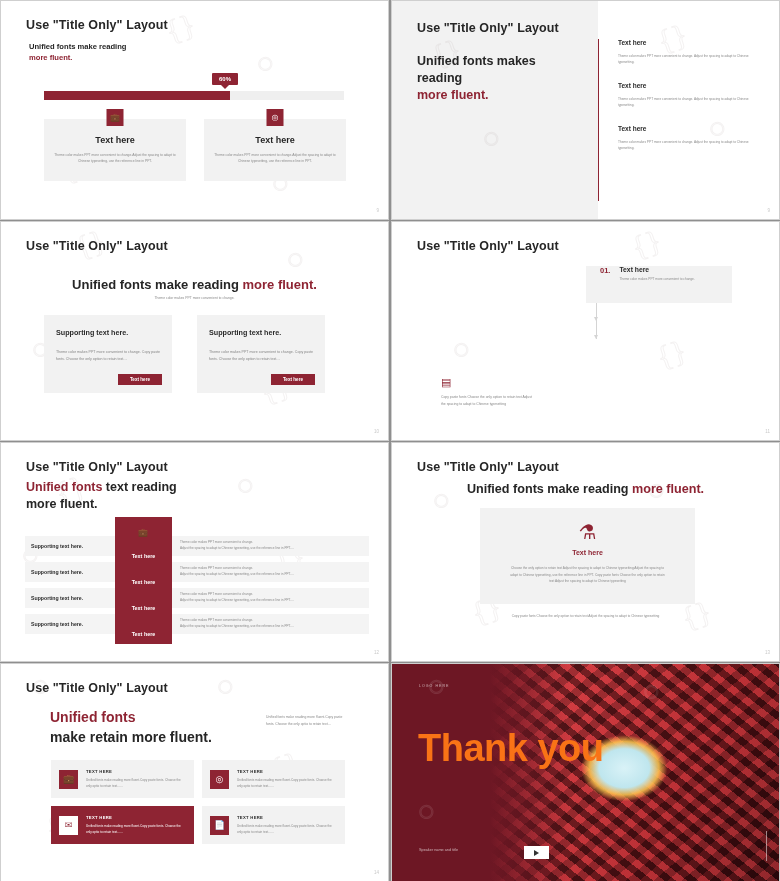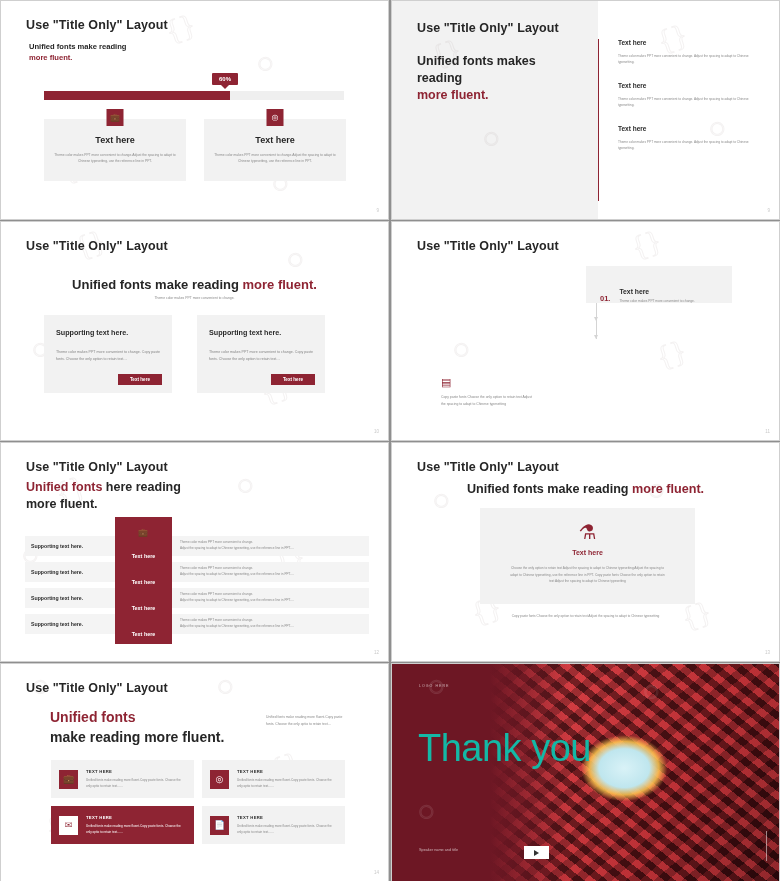--- a/index.html
+++ b/index.html
@@ -129,21 +129,21 @@
   .s4 .s-title { position: absolute; left: 25px; top: 17px; }
   .s4 .lcol { position: absolute; left: 49px; top: 44px; width: 95px; }
   .s4 .lcol h3 { font-size: 11.5px; font-weight: bold; color: #262626; line-height: 1.25; }
   .s4 .lcol p { font-size: 3.4px; color: #8a8a8a; line-height: 2.1; margin-top: 11px; }
   .s4 .flask {
     position: absolute; left: 49px; top: 155px;
     width: 13px; height: 11px; color: #8e2433; font-size: 11px; line-height: 1;
   }
   .s4 .lcol2 { position: absolute; left: 49px; top: 172px; width: 96px; font-size: 3.4px; color: #8a8a8a; line-height: 2.1; }
   .s4 .steps { position: absolute; left: 194px; top: 44px; }
-  .s4 .step { width: 146px; height: 37px; background: #f2f2f2; display: flex; align-items: flex-end; padding: 0 14px; }
+  .s4 .step { width: 146px; height: 37px; background: #f2f2f2; display: flex; align-items: flex-start; padding: 0 14px; }
   .s4 .step .n { font-size: 7.5px; font-weight: bold; color: #8e2433; margin-right: 9px; }
   .s4 .step h5 { font-size: 6.8px; font-weight: bold; color: #2b2b2b; }
   .s4 .step p { font-size: 3.2px; color: #8a8a8a; margin-top: 4px; }
   .s4 .conn { width: 1px; height: 18px; background: #d4d4d4; margin-left: 10px; position: relative; }
   .s4 .conn:after {
     content:""; position: absolute; left: -2px; bottom: 0;
     border-left: 2.5px solid transparent; border-right: 2.5px solid transparent;
     border-top: 4px solid #d4d4d4;
   }
 
@@ -226,21 +226,21 @@
   .s8 .scrim {
     position: absolute; left: 0; top: 0; bottom: 0; width: 46%;
     background: linear-gradient(90deg, #6d1724 0%, #6d1724 55%, rgba(109,23,36,.0) 100%);
   }
   .s8 .logo {
     position: absolute; left: 27px; top: 20px;
     font-size: 3.6px; color: rgba(255,255,255,.62); letter-spacing: 1px;
   }
   .s8 .thanks {
     position: absolute; left: 26px; top: 63px;
-    font-size: 38px; font-weight: normal; color: #14b8a6; letter-spacing: -.5px;
+    font-size: 38px; font-weight: bold; color: #f97316; letter-spacing: -.5px;
   }
   .s8 .speaker {
     position: absolute; left: 27px; bottom: 29px;
     font-size: 3.8px; color: rgba(255,255,255,.62);
   }
   .s8 .play {
     position: absolute; left: 132px; bottom: 22px;
     width: 25px; height: 13px; background: #fff;
     display: flex; align-items: center; justify-content: center;
   }
@@ -380,21 +380,21 @@
   <div class="slide s5">
     <div class="wm">
       <span style="left:55px;top:30px;">{}</span>
       <span style="left:235px;top:25px;">○</span>
       <span style="left:20px;top:95px;">○</span>
       <span style="left:275px;top:100px;">{}</span>
     </div>
     <div class="slide-body">
       <div class="s-title">Use "Title Only" Layout</div>
       <div class="big">
-        <span class="accent">Unified fonts</span><span> here reading</span><br>
+        <span class="accent">Unified fonts</span><span> text reading</span><br>
         <span>more fluent.</span>
       </div>
       <div class="rows">
         <div class="row">
           <div class="lbl">Supporting text here.</div>
           <div class="mid"></div>
           <div class="desc">
             <span>Theme color makes PPT more convenient to change.</span><br>
             <span>Adjust the spacing to adapt to Chinese typesetting, use the reference line in PPT.…</span>
           </div>
@@ -462,21 +462,21 @@
     <div class="wm">
       <span style="left:30px;top:5px;">○</span>
       <span style="left:215px;top:5px;">○</span>
       <span style="left:45px;top:145px;">{}</span>
       <span style="left:270px;top:85px;">{}</span>
     </div>
     <div class="slide-body">
       <div class="s-title">Use "Title Only" Layout</div>
       <div class="big">
         <span class="accent">Unified fonts</span><br>
-        <span>make reading more fluent.</span>
+        <span>make retain more fluent.</span>
       </div>
       <div class="sidep">Unified fonts make reading more fluent.Copy paste fonts. Choose the only optio to retain text…</div>
       <div class="grid">
         <div class="cell">
           <div class="ic">💼</div>
           <div>
             <h5>TEXT HERE</h5>
             <p>Unified fonts make reading more fluent.Copy paste fonts. Choose the only optio to retain text……</p>
           </div>
         </div>

